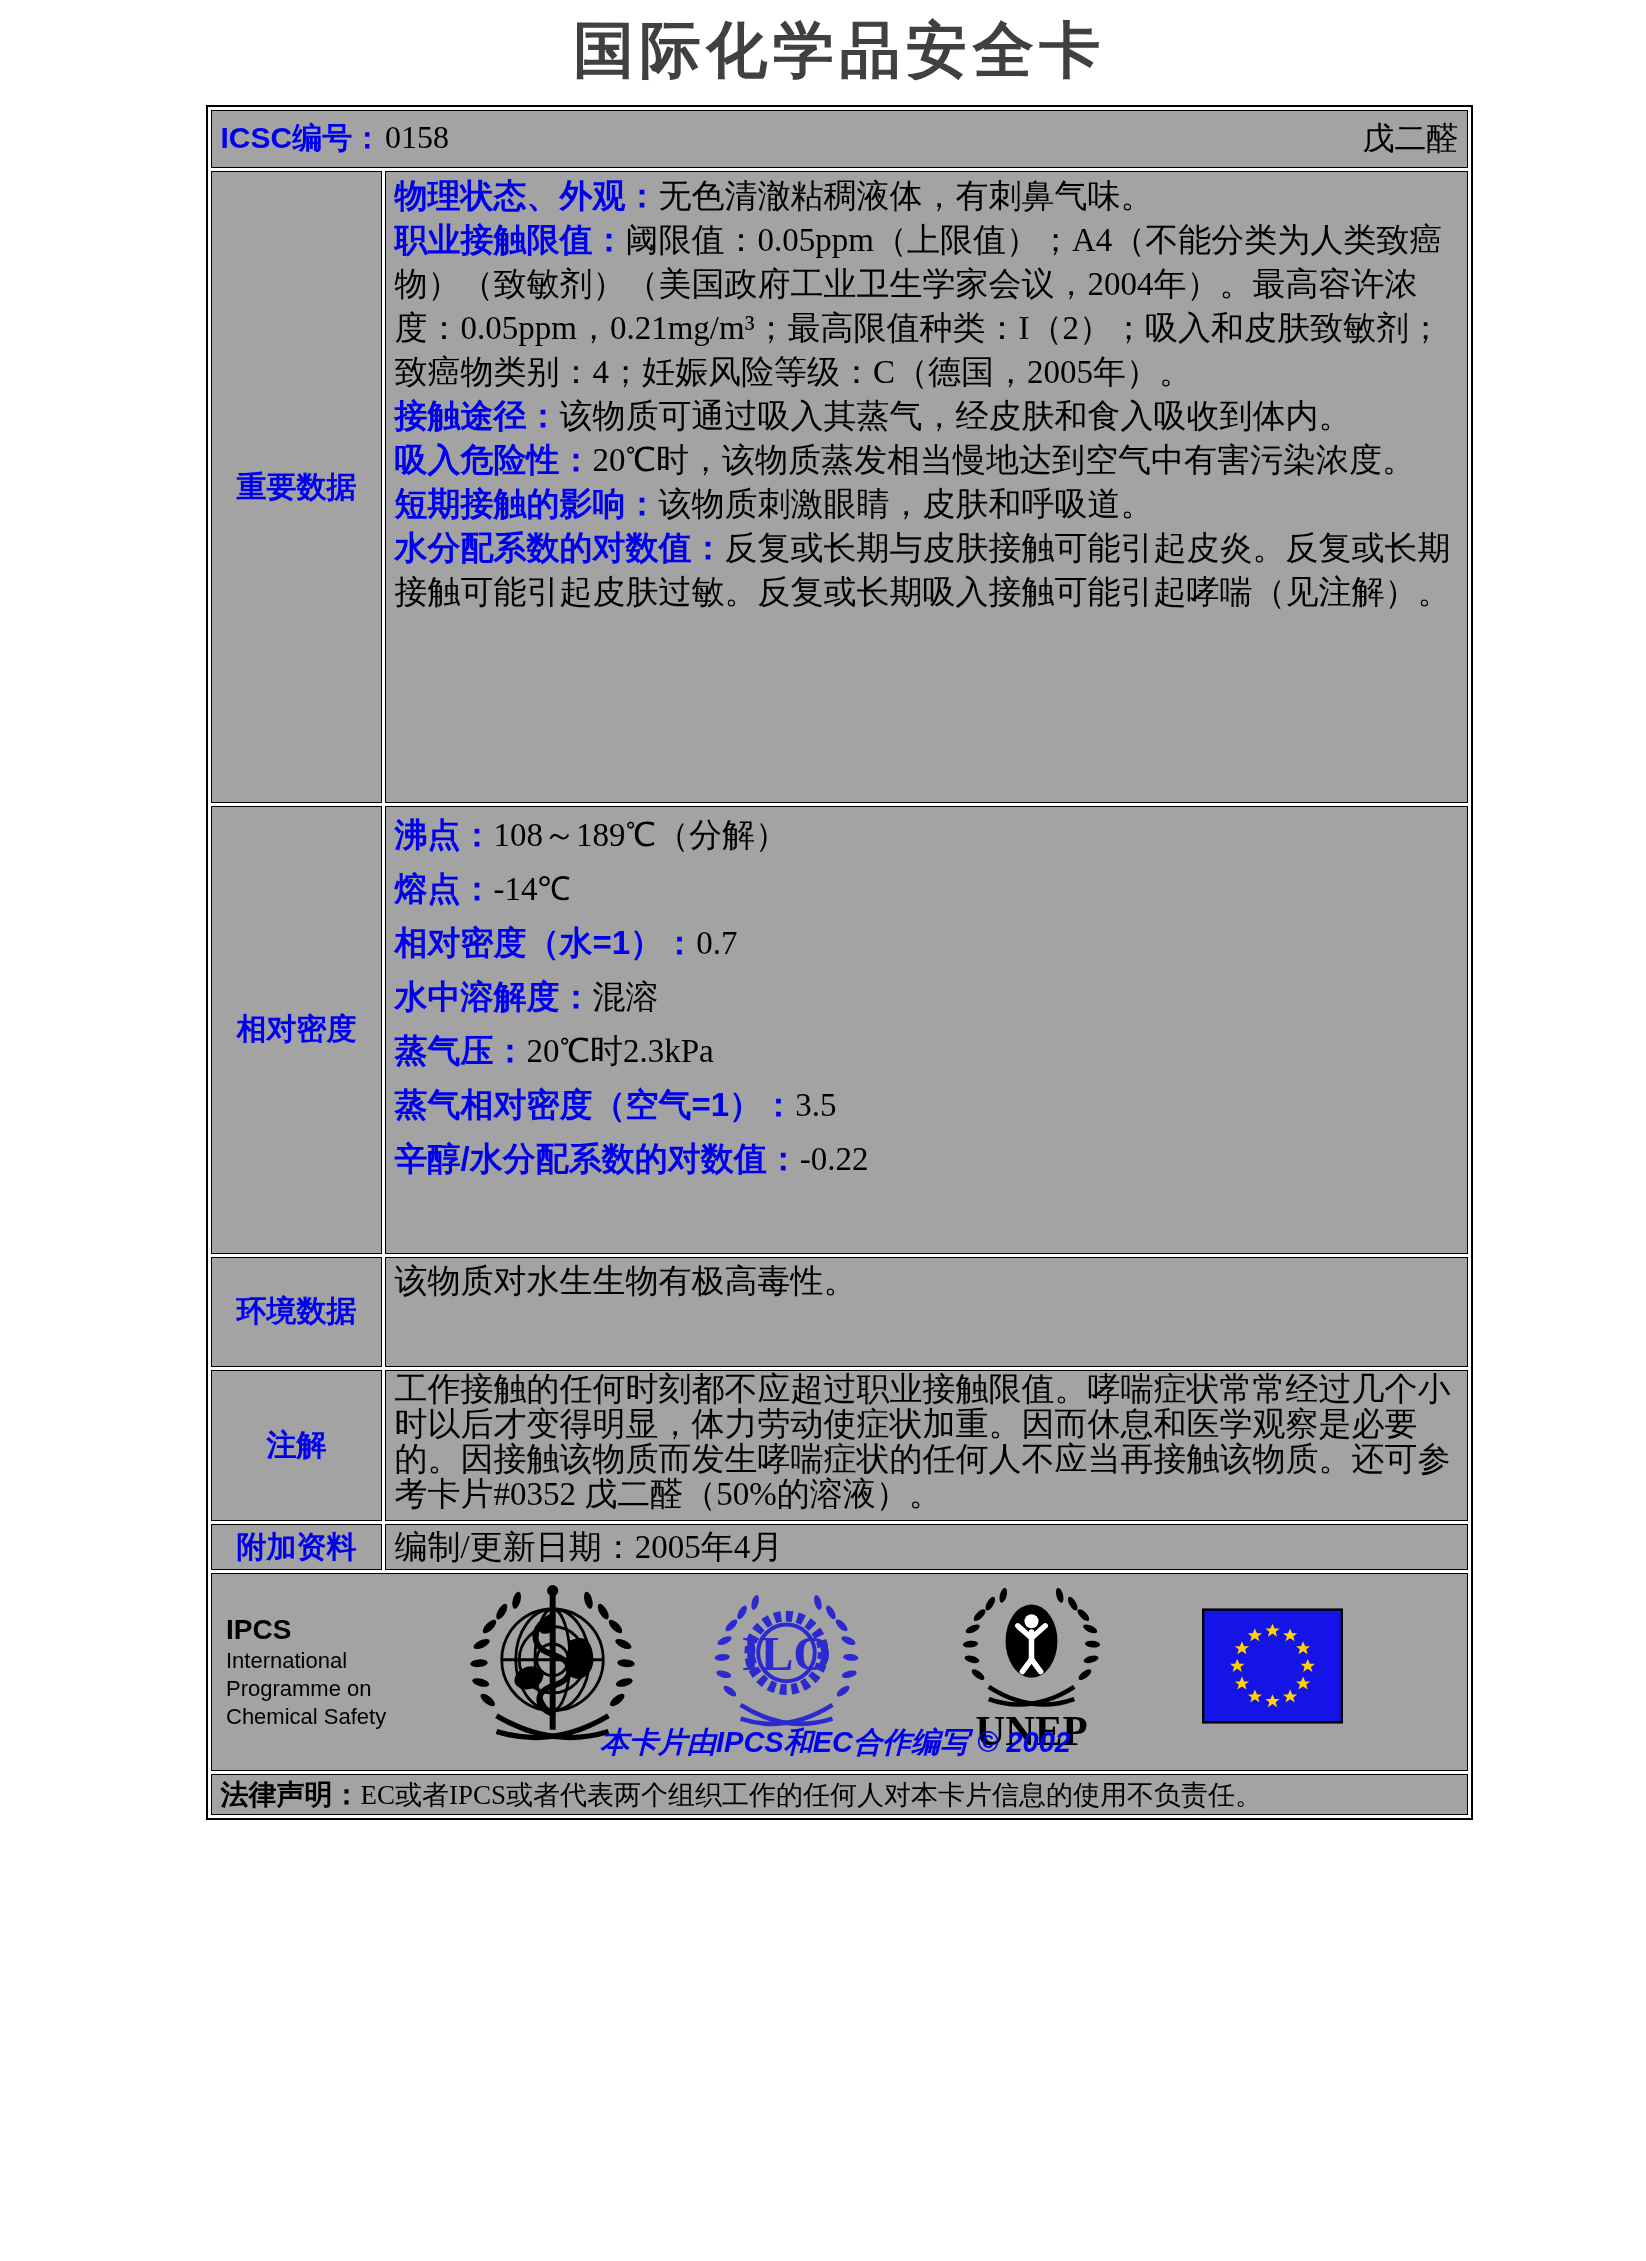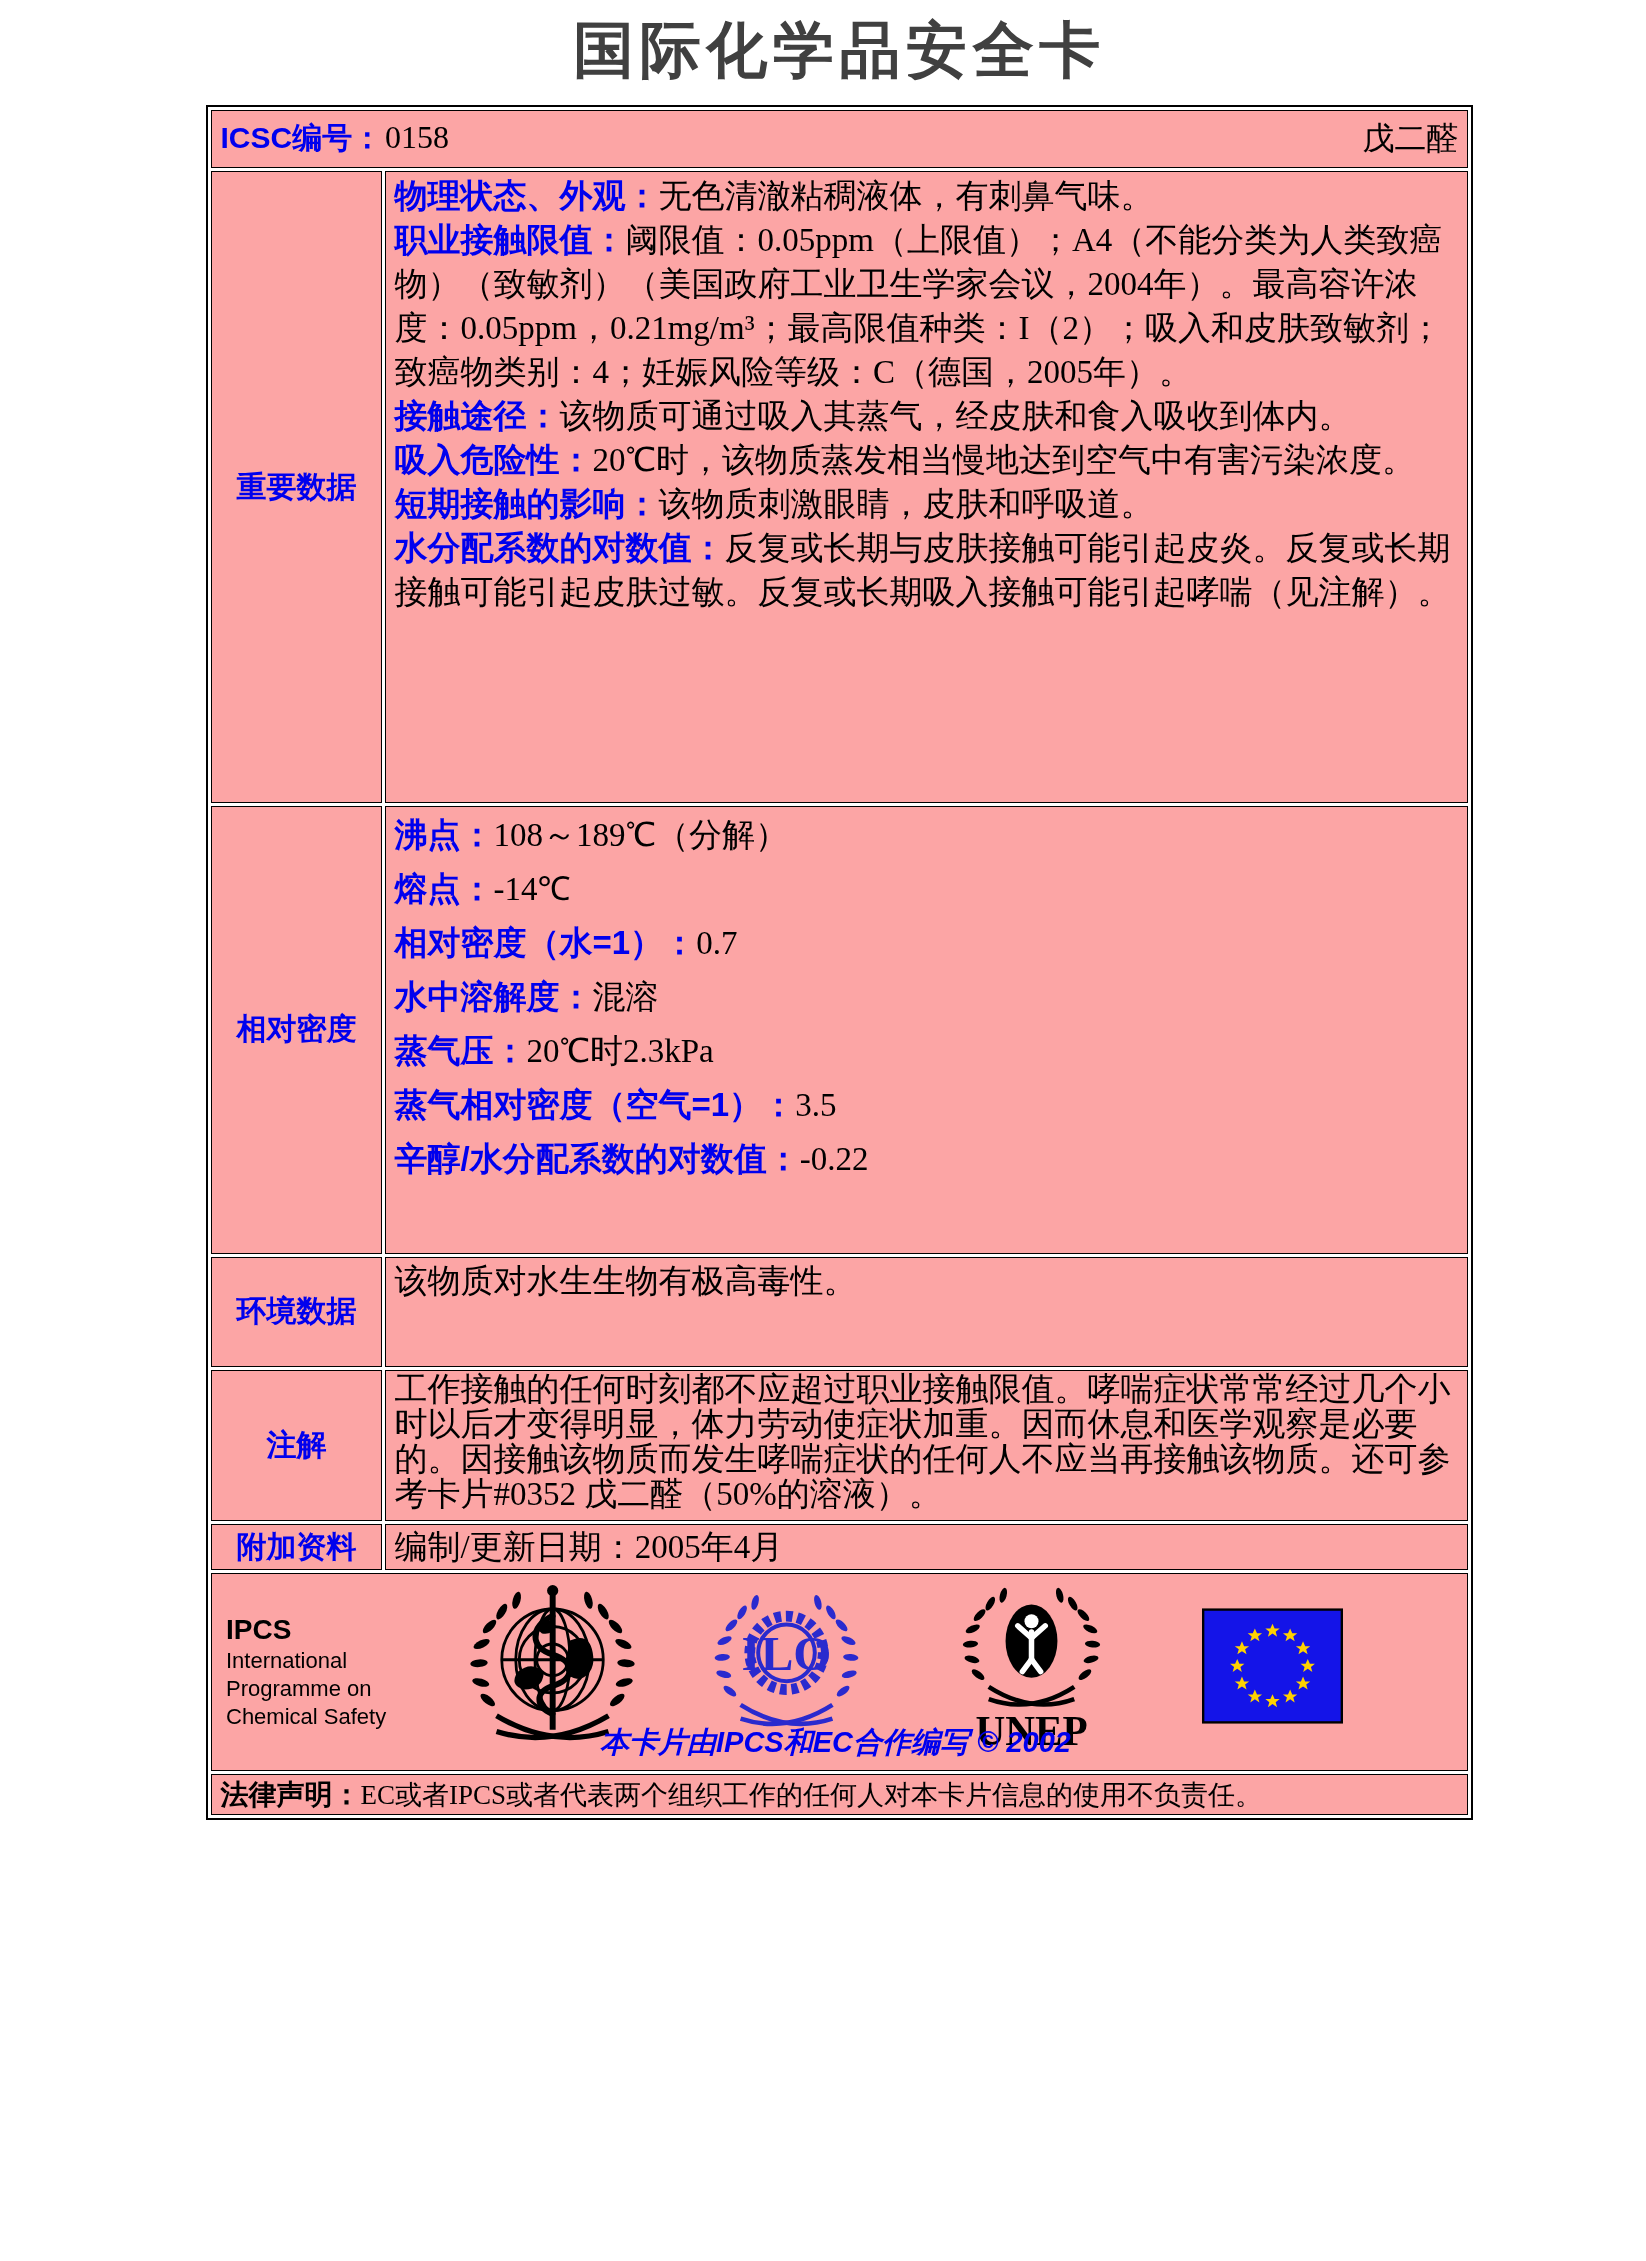--- a/index.html
+++ b/index.html
@@ -7,21 +7,21 @@
        font-family:"Liberation Serif",serif;color:#000;}
   .page{position:absolute;inset:0;}
 
   .page-title{margin:21px 0 15.5px 206px;width:1267px;text-align:center;
     font-size:61px;line-height:68px;font-weight:bold;color:#404040;
     letter-spacing:5.6px;font-family:Liberation Mono, monospace;}
 
   table.icsc{border-collapse:separate;border-spacing:3.5px;border:2.8px solid #000;
     width:1267px;margin-left:206px;table-layout:fixed;background:#fff;}
   col.c-label{width:171px;}
-  td{border:1.4px solid #000;background:#fca5a5;vertical-align:top;padding:1.4px 8.5px;}
+  td{border:1.4px solid #000;background:#a3a3a3;vertical-align:top;padding:1.4px 8.5px;}
 
   td.lbl-cell{text-align:center;vertical-align:middle;color:#0000ee;
     font-family:"Liberation Sans",sans-serif;font-weight:bold;font-size:30px;}
 
   .hdr-cell{height:54px;}
   .hdr-flex{display:flex;justify-content:space-between;align-items:center;height:100%;}
   .blab{color:#0000ee;font-family:"Liberation Sans",sans-serif;font-weight:bold;font-size:30px;}
   .hdr-num,.hdr-name{font-size:32px;}
 
   .content-cell p{margin:0;font-size:33px;line-height:44px;}

